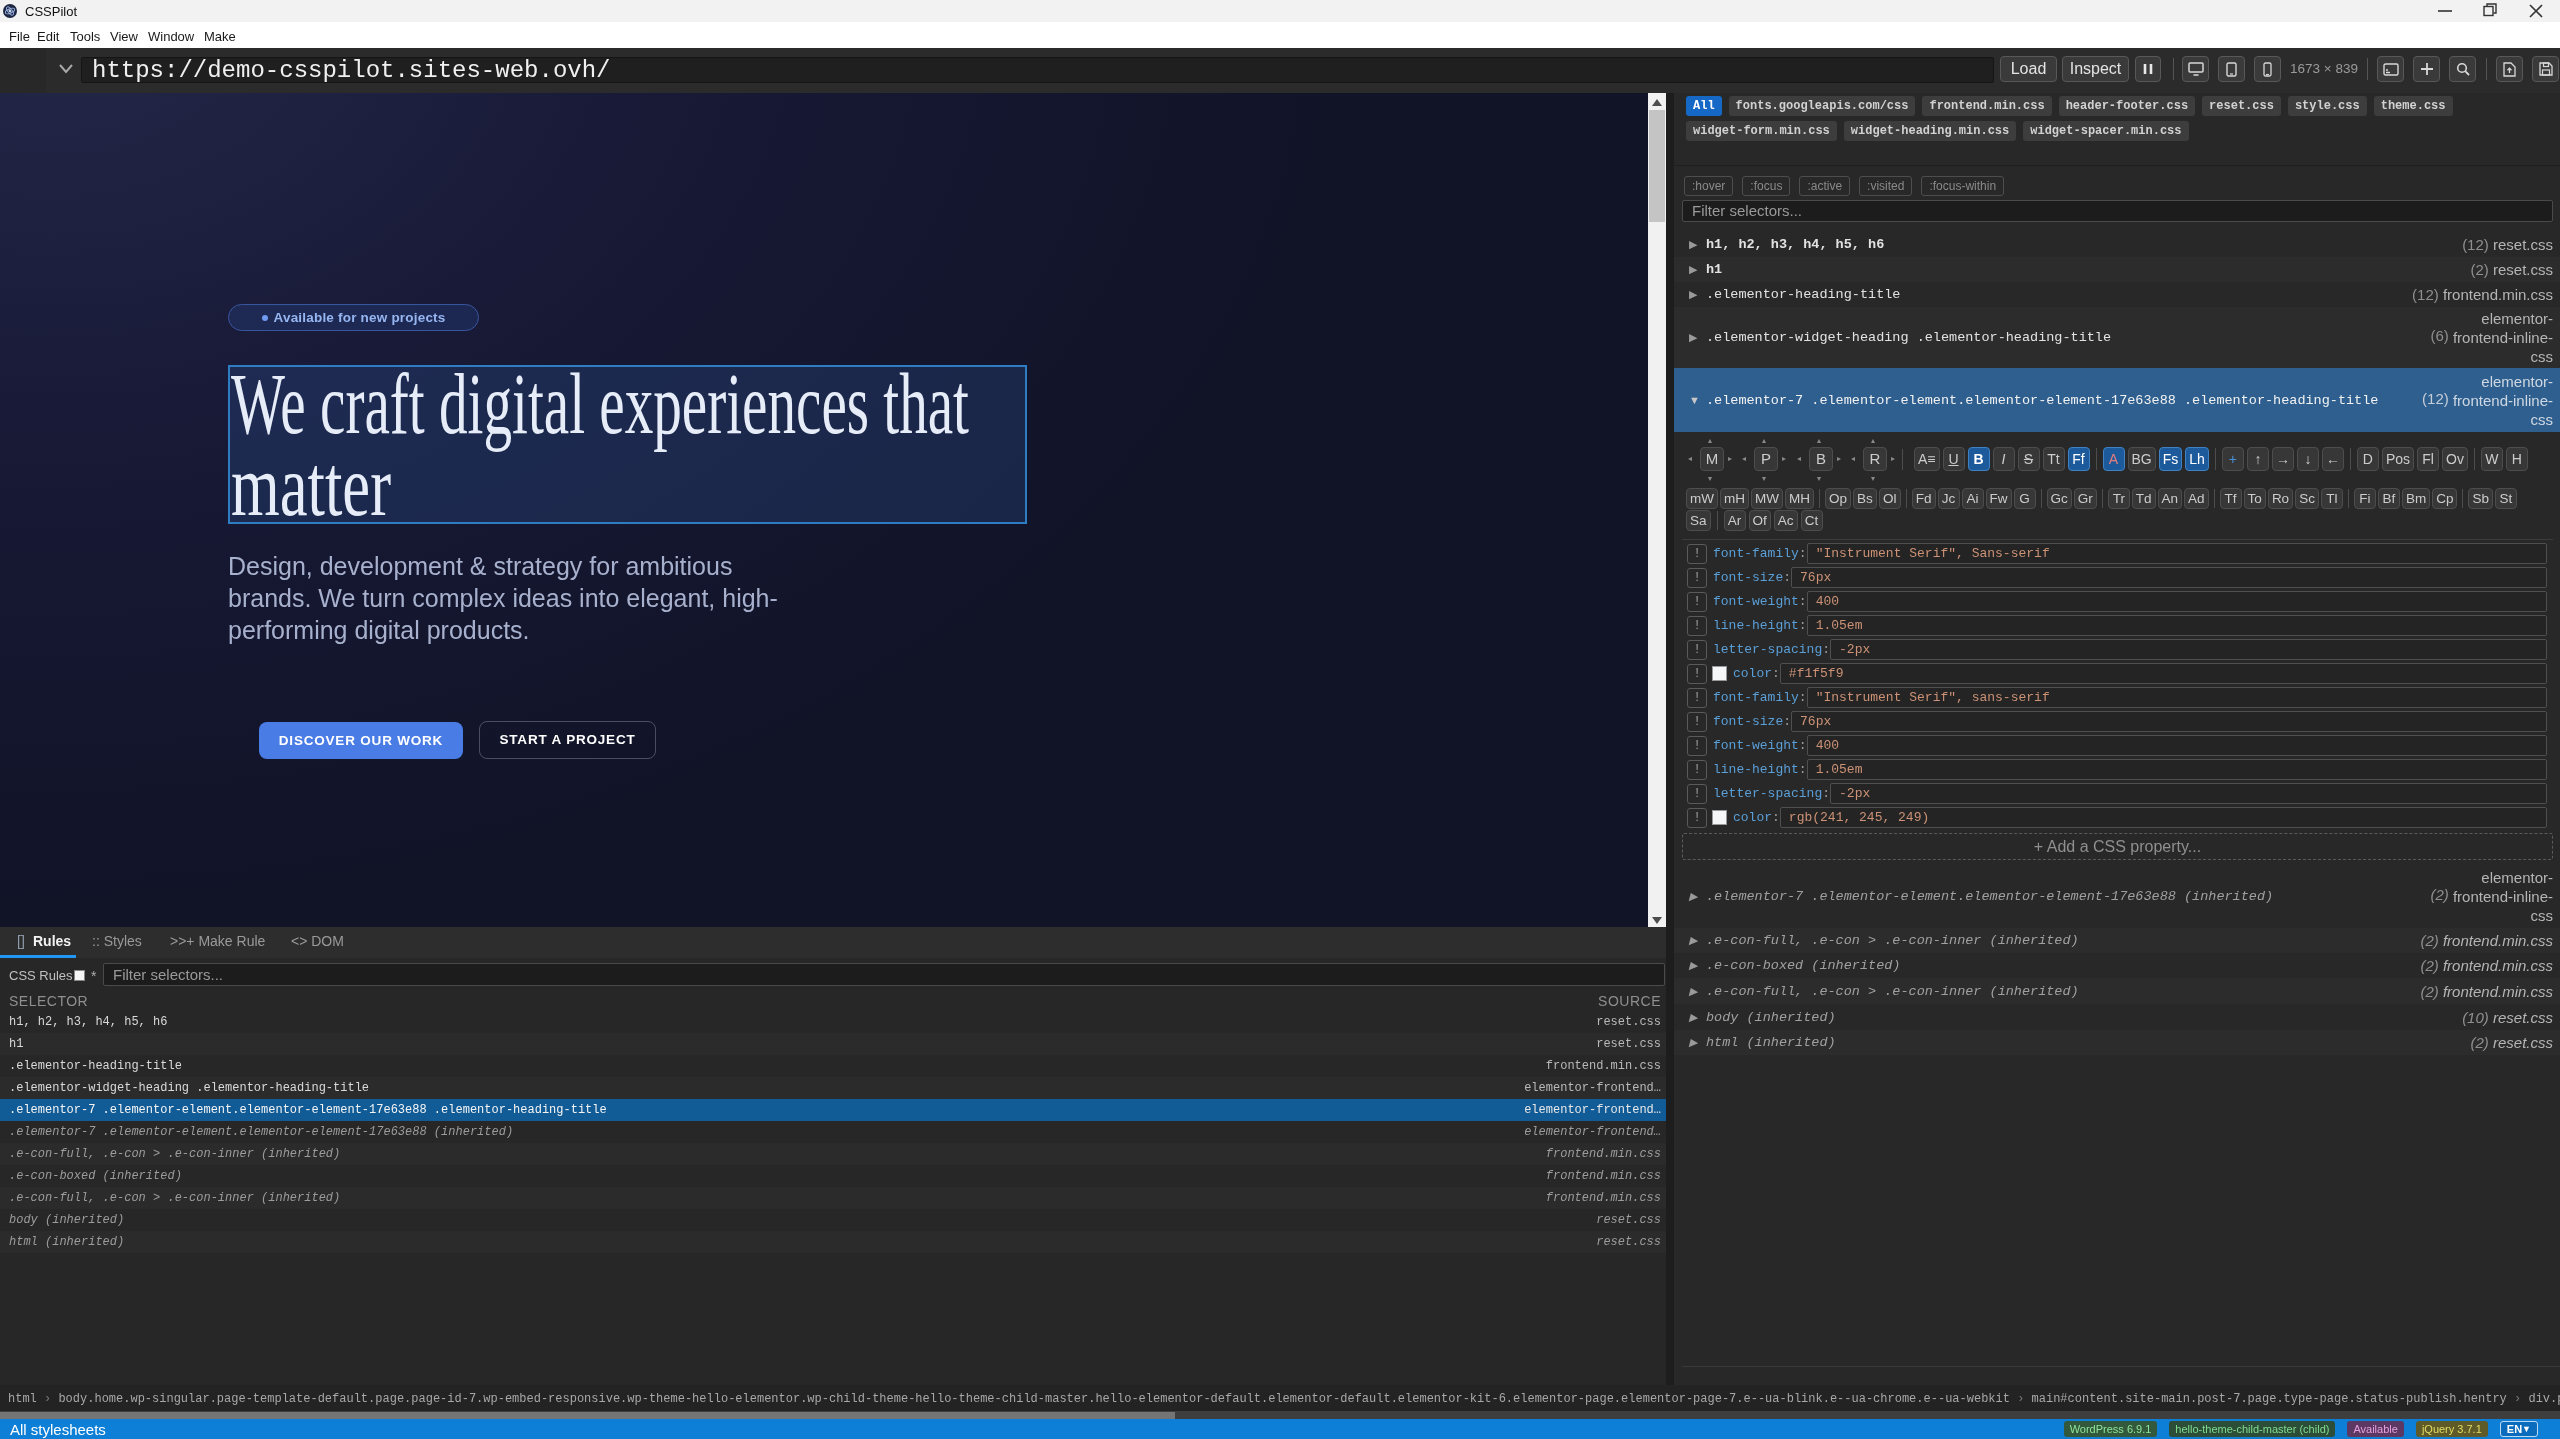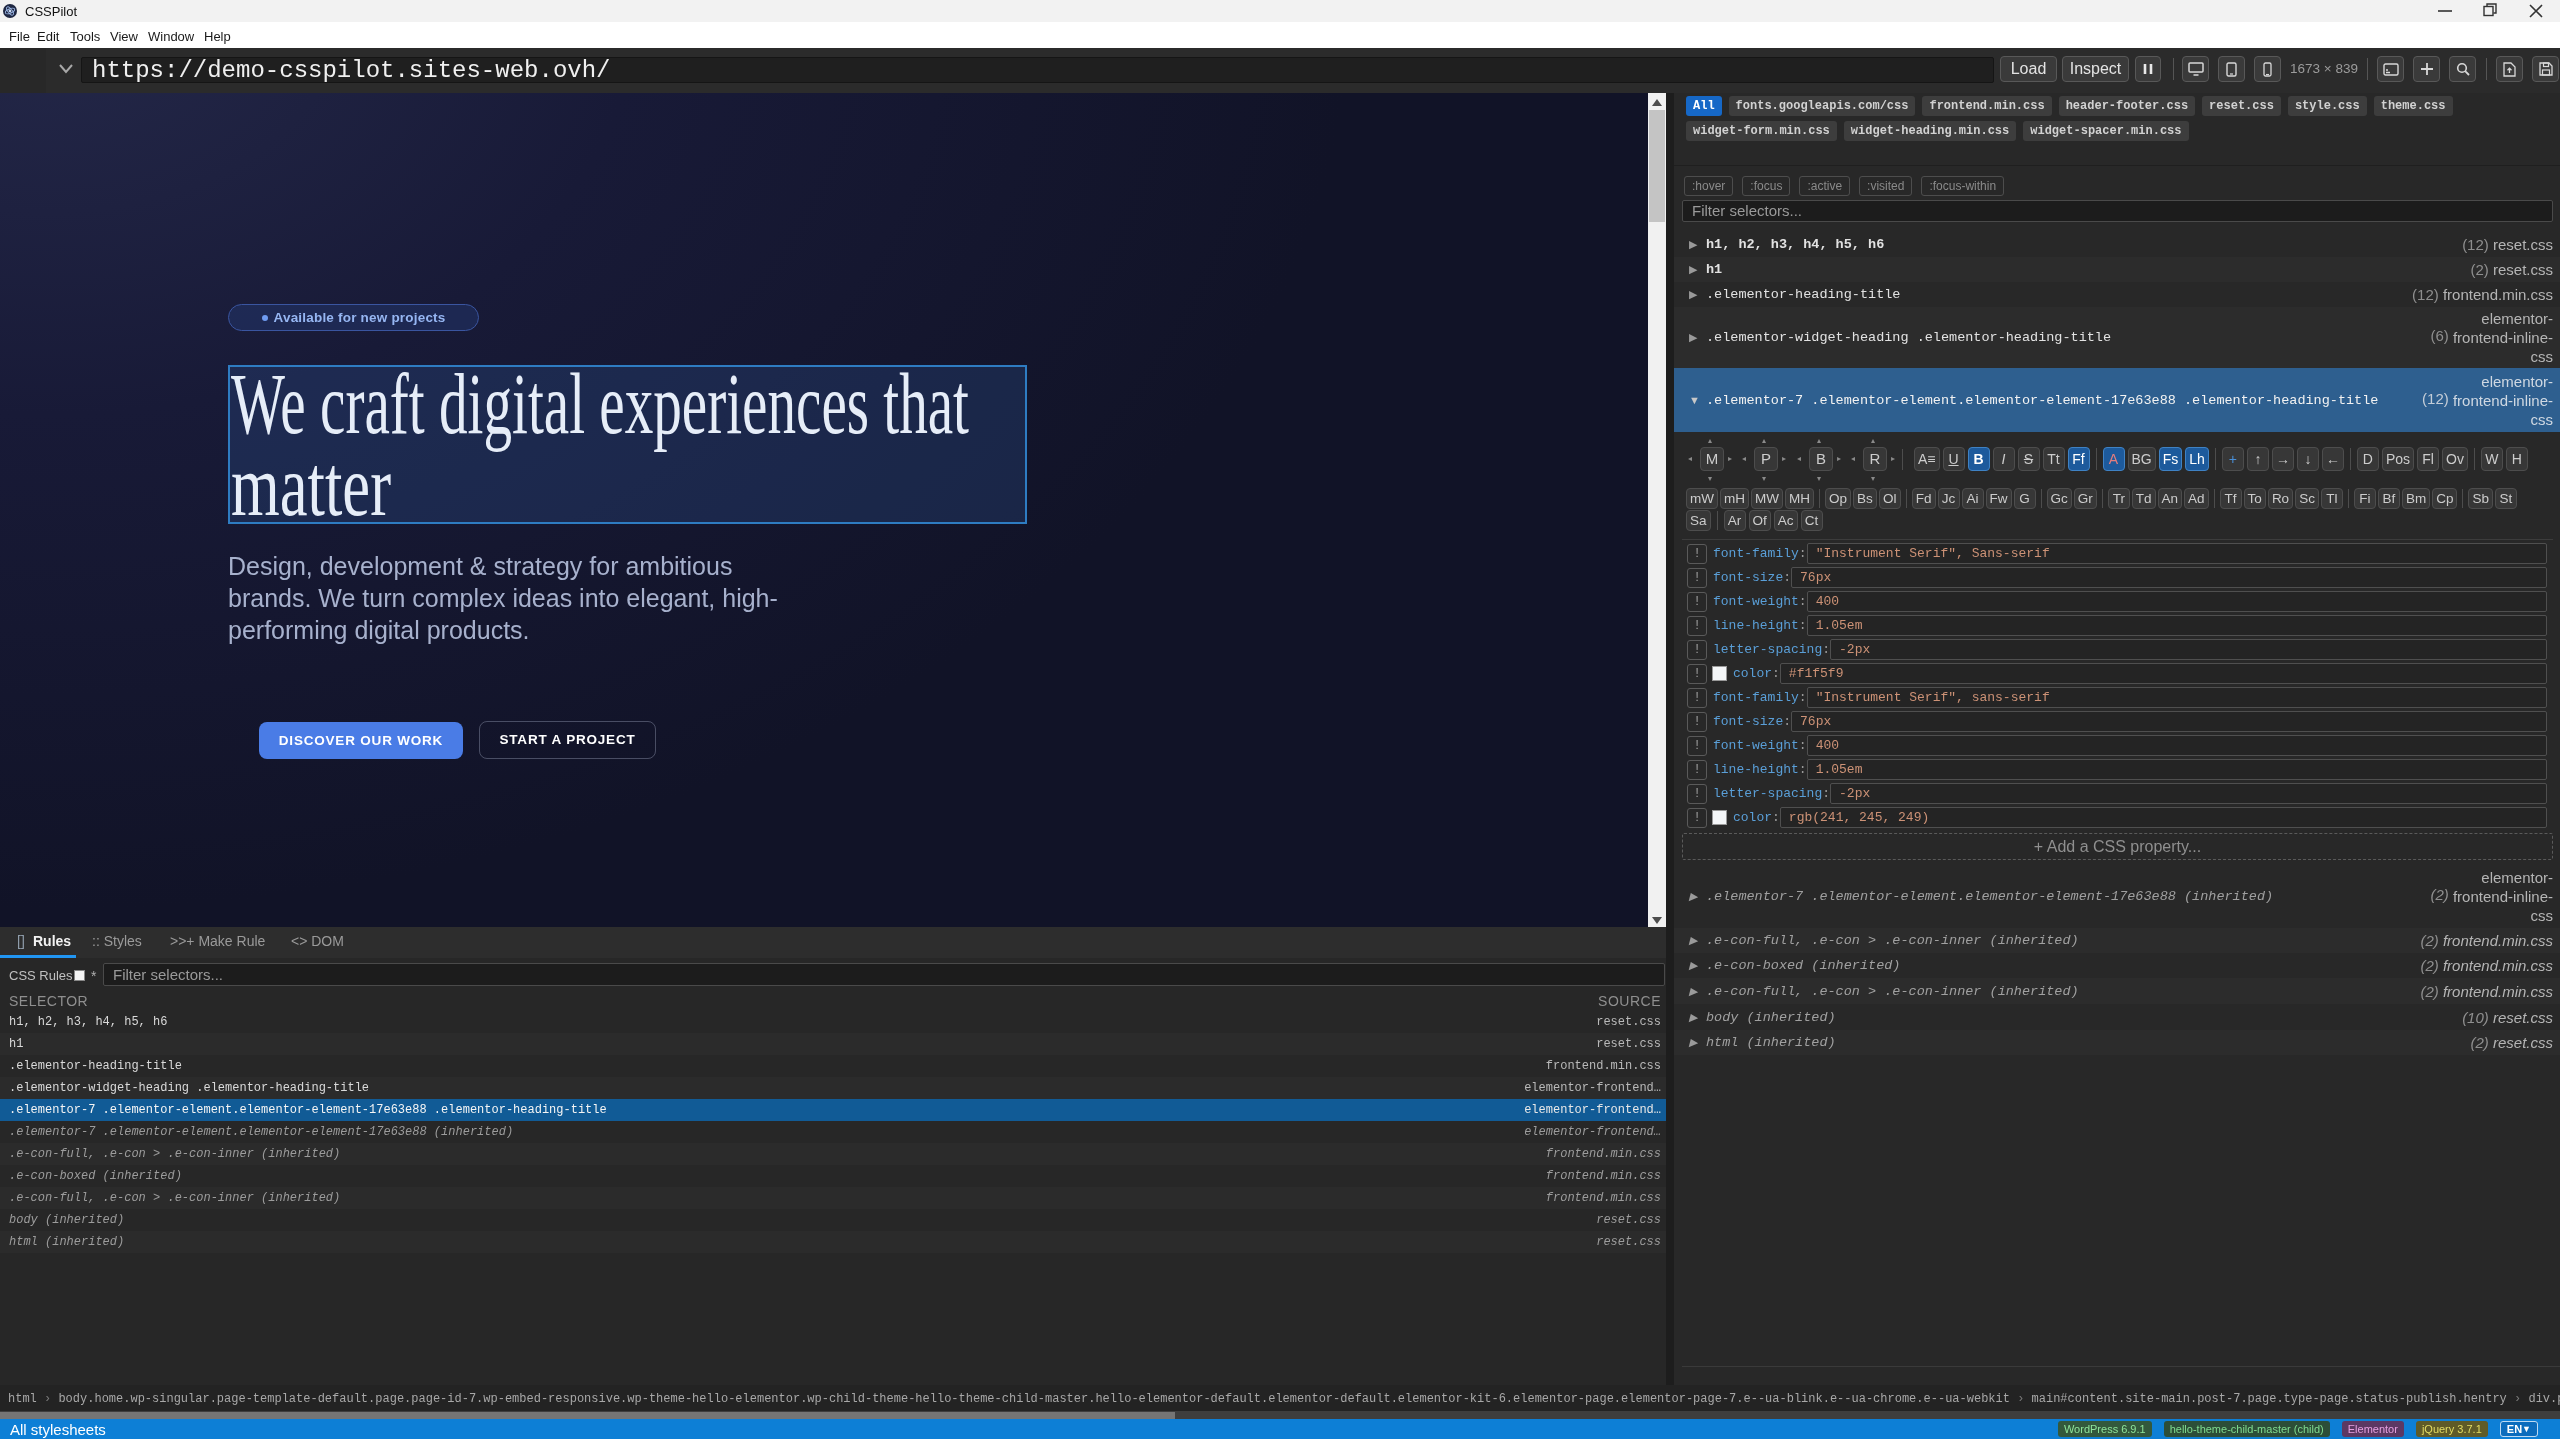--- a/index.html
+++ b/index.html
@@ -99,21 +99,21 @@
       <path d="M59 6.5v-2.5h9v9h-2.5" fill="none" stroke="#333" stroke-width="1.4"></path>
       <path d="M102 5l12 12M114 5l-12 12" stroke="#333" stroke-width="1.6"></path>
     </svg>
   </div>
   <div class="abs" id="menubar">
     <span style="left:9px">File</span>
       <span style="left:37px">Edit</span>
     <span style="left:70px">Tools</span>
       <span style="left:110px">View</span>
     <span style="left:148px">Window</span>
-      <span style="left:204px">Help</span>
+      <span style="left:204px">Make</span>
   </div>
   <div class="abs" id="urlbar">
     <svg class="abs" style="left:12px;top:15px" width="16" height="12" viewBox="0 0 16 12">
       <path d="M2 2l6 7 6-7" fill="none" stroke="#a8a8a8" stroke-width="2"></path>
     </svg>
     <div class="abs mono" style="left:35px;top:9px;width:1913px;height:26px;background:#1f1f1f;border:1px solid #151515;border-radius:2px;color:#f0f0f0;font-size:24px;line-height:25px;padding-left:10px">https://demo-csspilot.sites-web.ovh/</div>
     <div class="tbtn" style="left:1954px;width:57px">Load</div>
     <div class="tbtn" style="left:2016px;width:67px">Inspect</div>
     <div class="tbtn" style="left:2089px;width:26px">
         <svg width="10" height="12" viewBox="0 0 10 12">
@@ -521,18 +521,18 @@
   </div>
   <div class="abs" id="breadcrumb"></div>
   <div class="abs mono" style="left:8px;top:1392px;width:2552px;height:18px;overflow:hidden;white-space:nowrap;font-size:12px;color:#a8a8a8">html <span style="color:#7a7a7a">›</span> body.home.wp-singular.page-template-default.page.page-id-7.wp-embed-responsive.wp-theme-hello-elementor.wp-child-theme-hello-theme-child-master.hello-elementor-default.elementor-default.elementor-kit-6.elementor-page.elementor-page-7.e--ua-blink.e--ua-chrome.e--ua-webkit <span style="color:#7a7a7a">›</span> main#content.site-main.post-7.page.type-page.status-publish.hentry <span style="color:#7a7a7a">›</span> div.page-content</div>
   <div class="abs" id="hscroll"></div>
   <div class="abs" id="hscrollthumb"></div>
   <div class="abs" id="statusbar">
     <div class="abs" style="left:10px;top:2px;font-size:15px;color:#fff">All stylesheets</div>
     <div class="abs" style="right:22px;top:2px;display:flex;gap:12px;align-items:center;height:16px">
       <span class="badge" style="background:#33593c;color:#8ee59a">WordPress 6.9.1</span>
       <span class="badge" style="background:#2c4e38;color:#7fdc8f">hello-theme-child-master (child)</span>
-      <span class="badge" style="background:#5c3863;color:#e7a0e0">Elementor</span>
+      <span class="badge" style="background:#5c3863;color:#e7a0e0">Available</span>
       <span class="badge" style="background:#5f5b28;color:#e3dc63">jQuery 3.7.1</span>
       <span class="badge" style="background:#0b6cbd;color:#fff;border:1px solid #bcd9f2;font-weight:bold">EN <span style="font-size:9px">▼</span></span>
     </div>
   </div>
 </div>
 
 </body></html>

